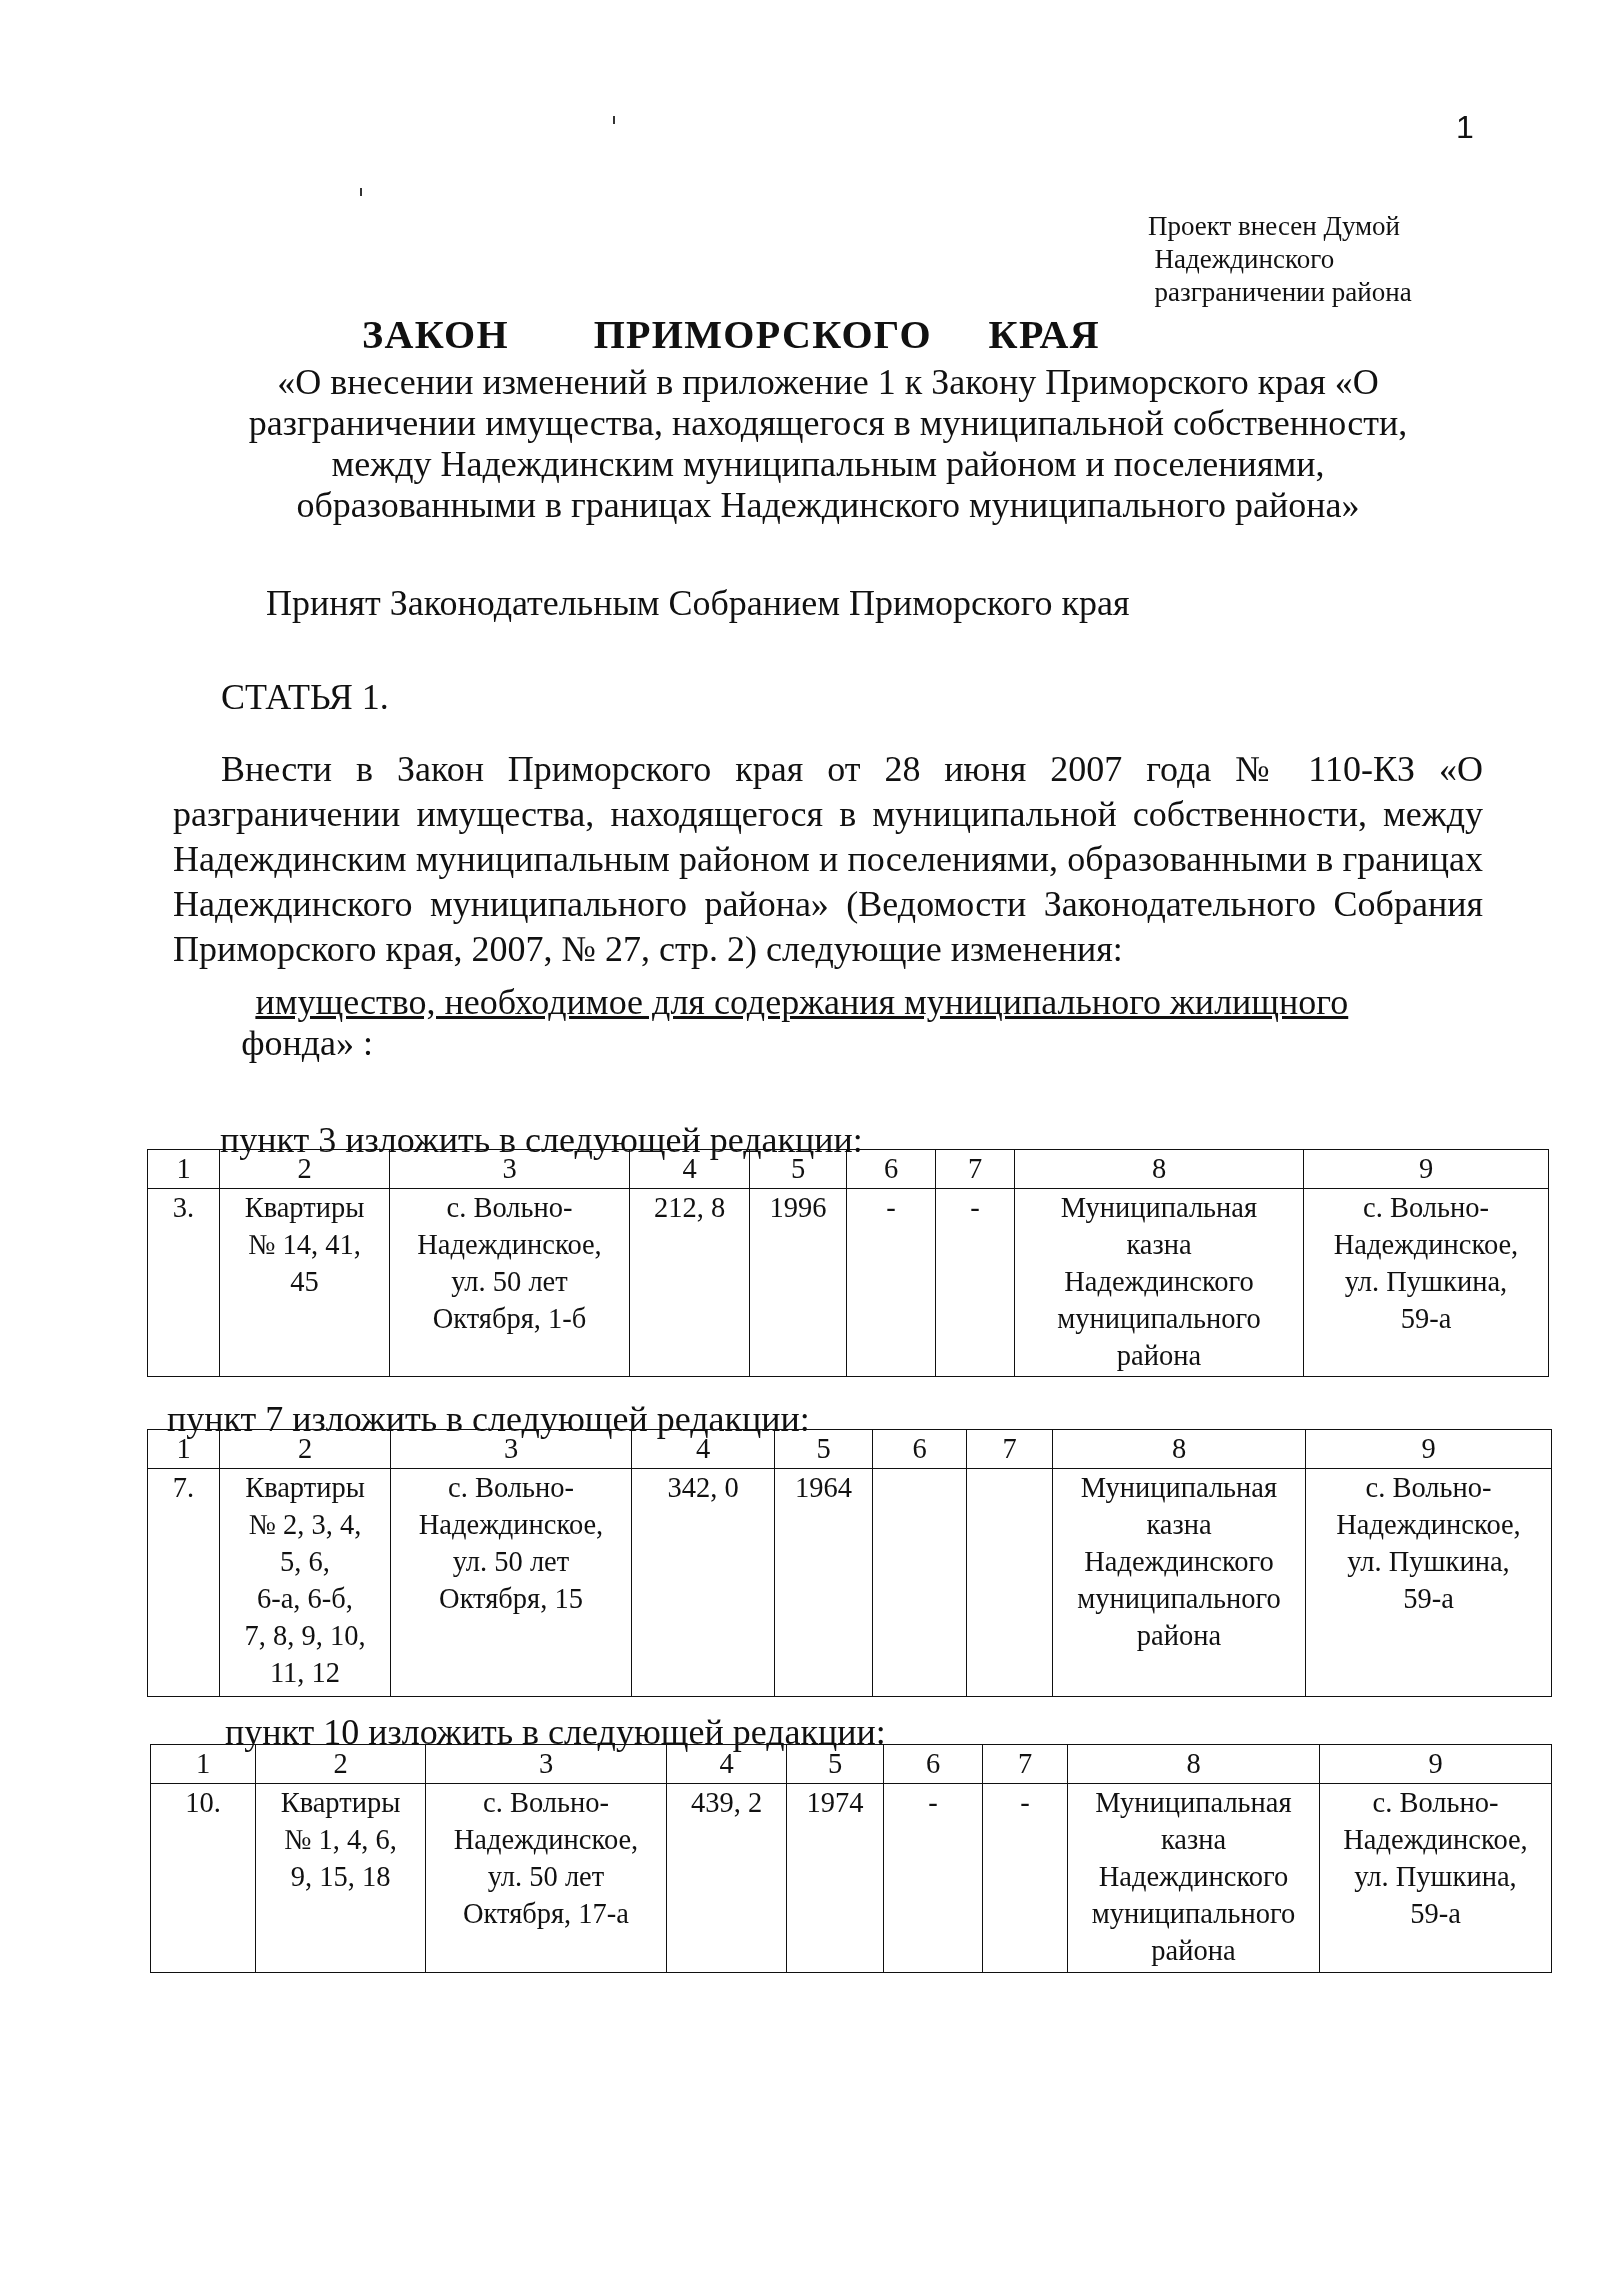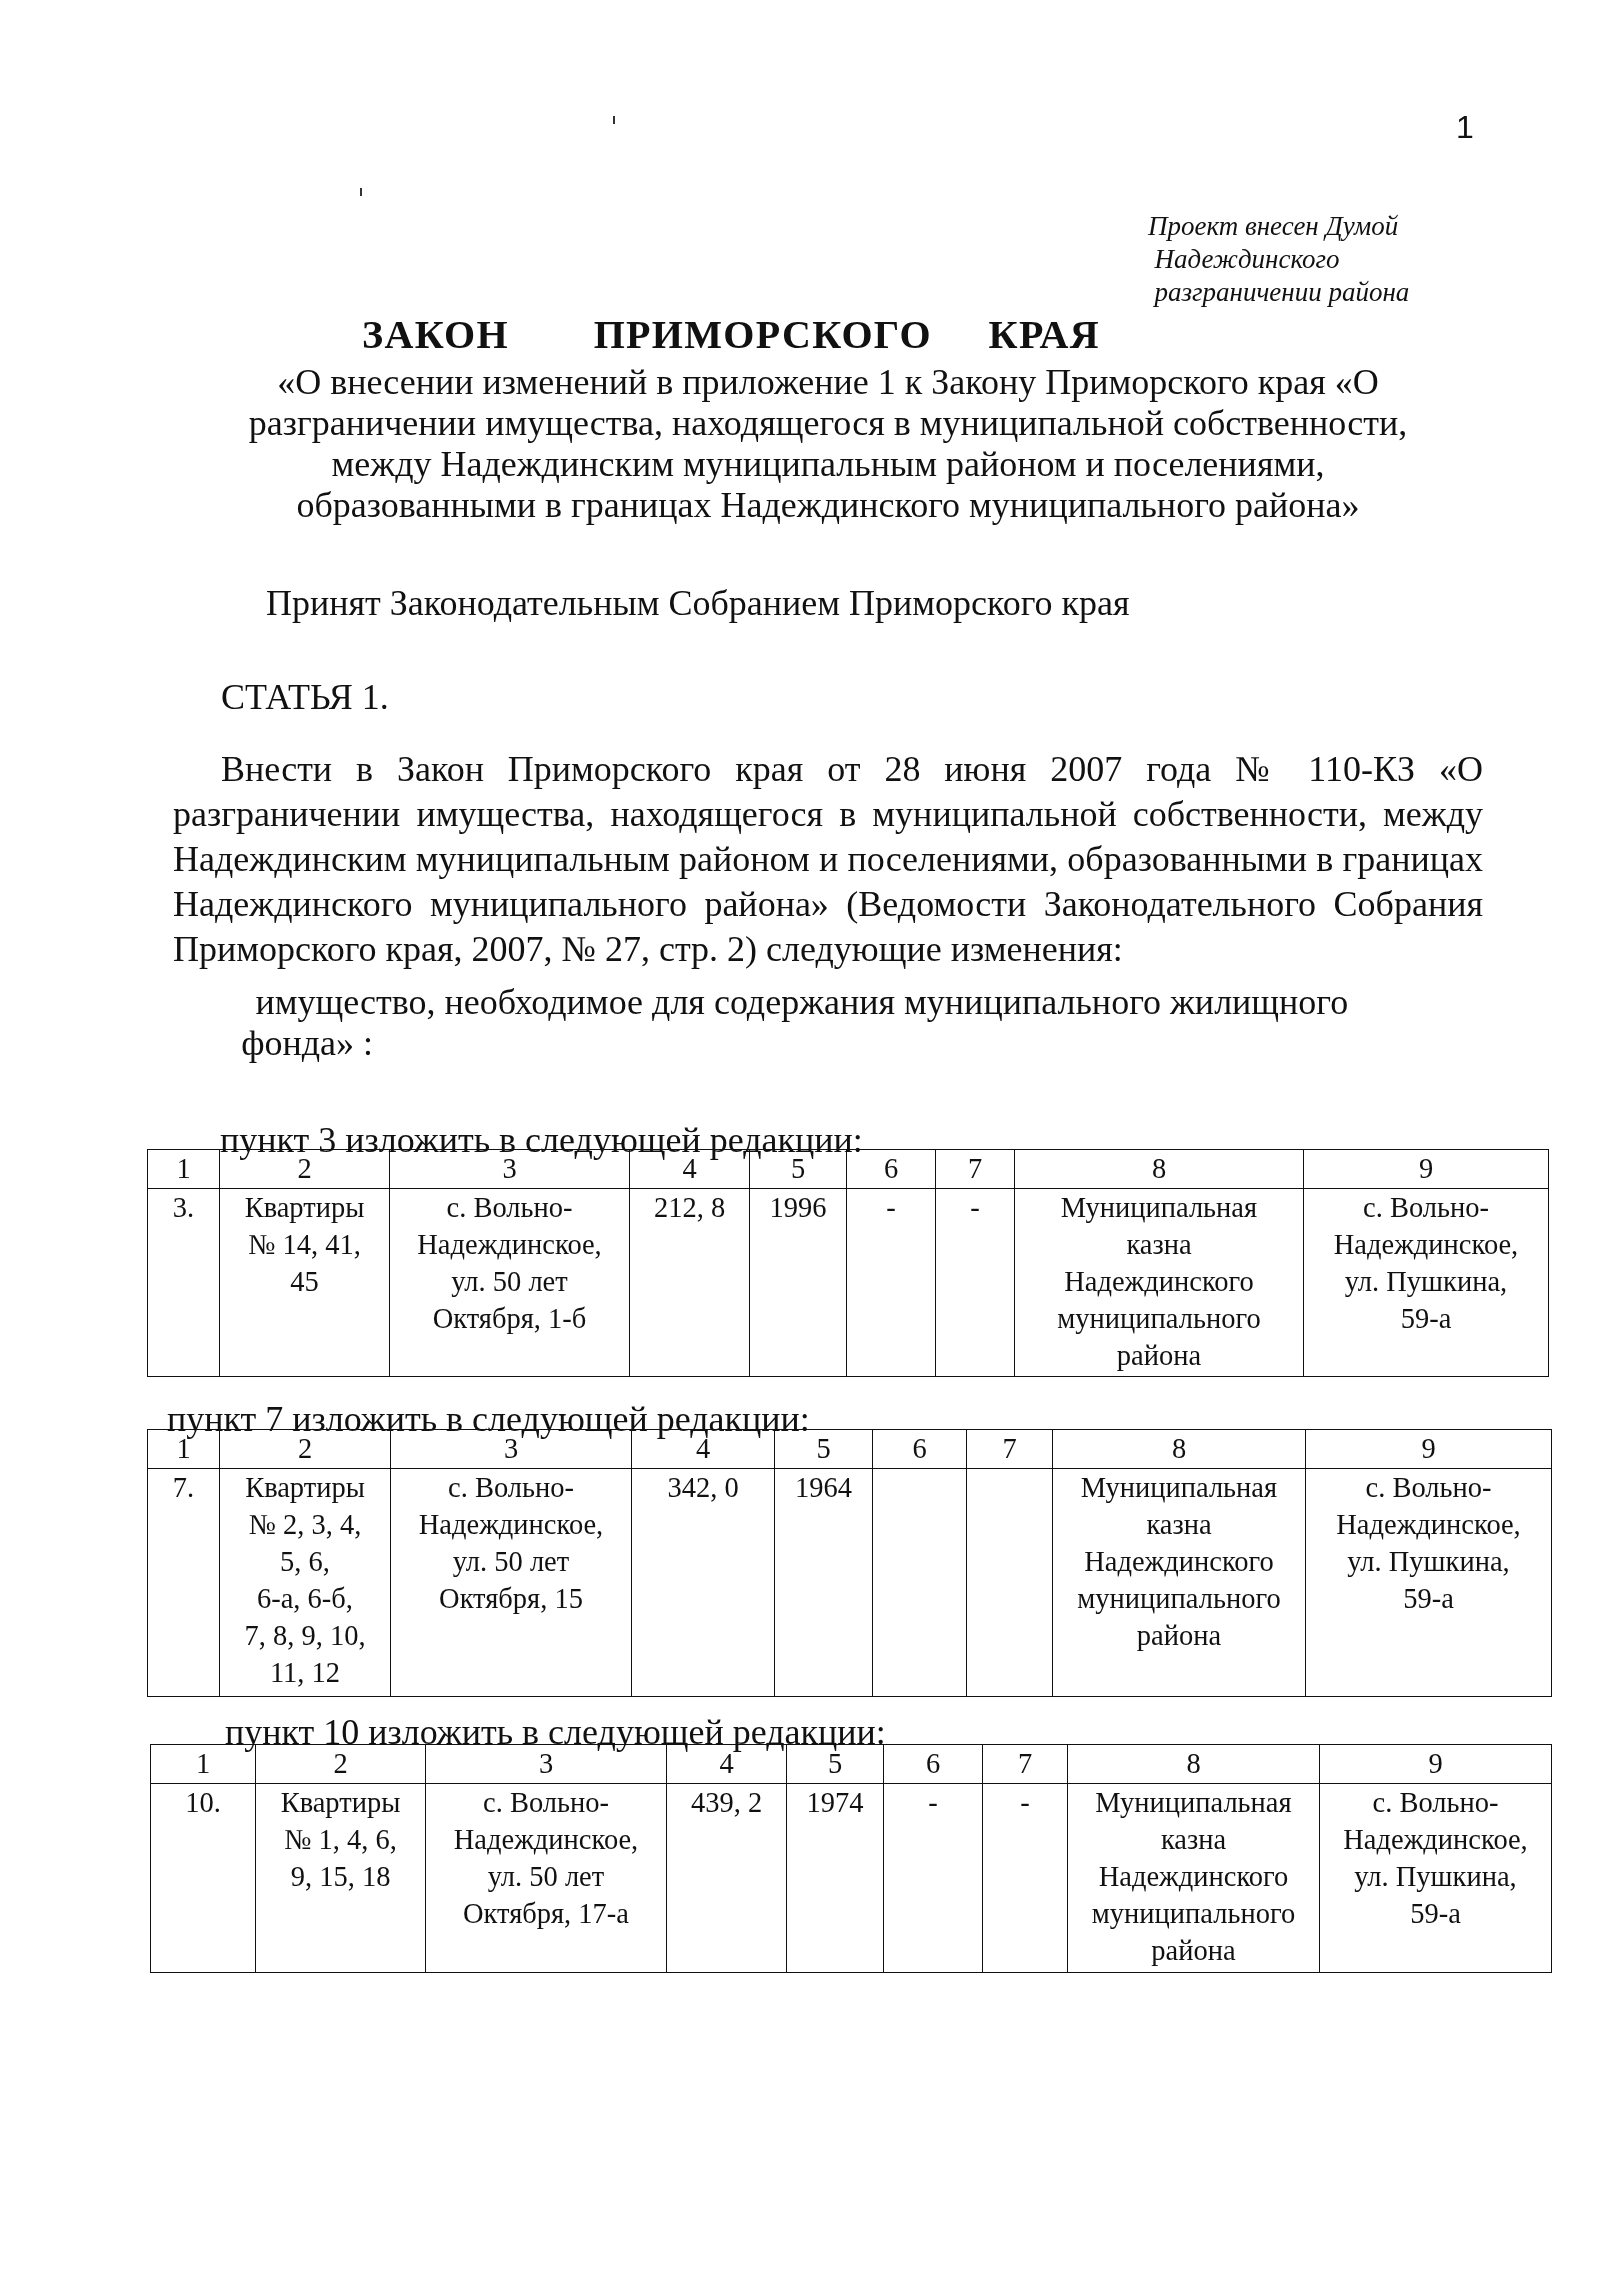--- a/index.html
+++ b/index.html
@@ -22,21 +22,20 @@
       font-family: "Liberation Sans", "DejaVu Sans", sans-serif;
       font-size: 32px;
       line-height: 1;
     }
     .submitter {
       position: absolute;
       left: 1148px;
       top: 210px;
       font-size: 27px;
       line-height: 33px;
-      font-style: italic;
     }
     .submitter div:nth-child(2), .submitter div:nth-child(3) { padding-left: 6.5px; }
     .title {
       position: absolute;
       left: 0;
       top: 315px;
       width: 1462px;
       text-align: center;
       font-weight: bold;
       font-size: 40px;
@@ -79,21 +78,21 @@
       margin-top: 25px;
     }
     .section-para {
       position: absolute;
       left: 236px;
       top: 982px;
       width: 1229px;
       font-size: 36px;
       line-height: 41px;
     }
-    .section-para .l2 { padding-left: 19.4px; }
+    .section-para .l2 { padding-left: 19.4px; text-decoration: underline; }
     .section-para .l3 { padding-left: 5.2px; }
     .clause-caption {
       position: absolute;
       font-size: 36px;
       line-height: 1;
       white-space: nowrap;
     }
     table.amend {
       position: absolute;
       border-collapse: collapse;

